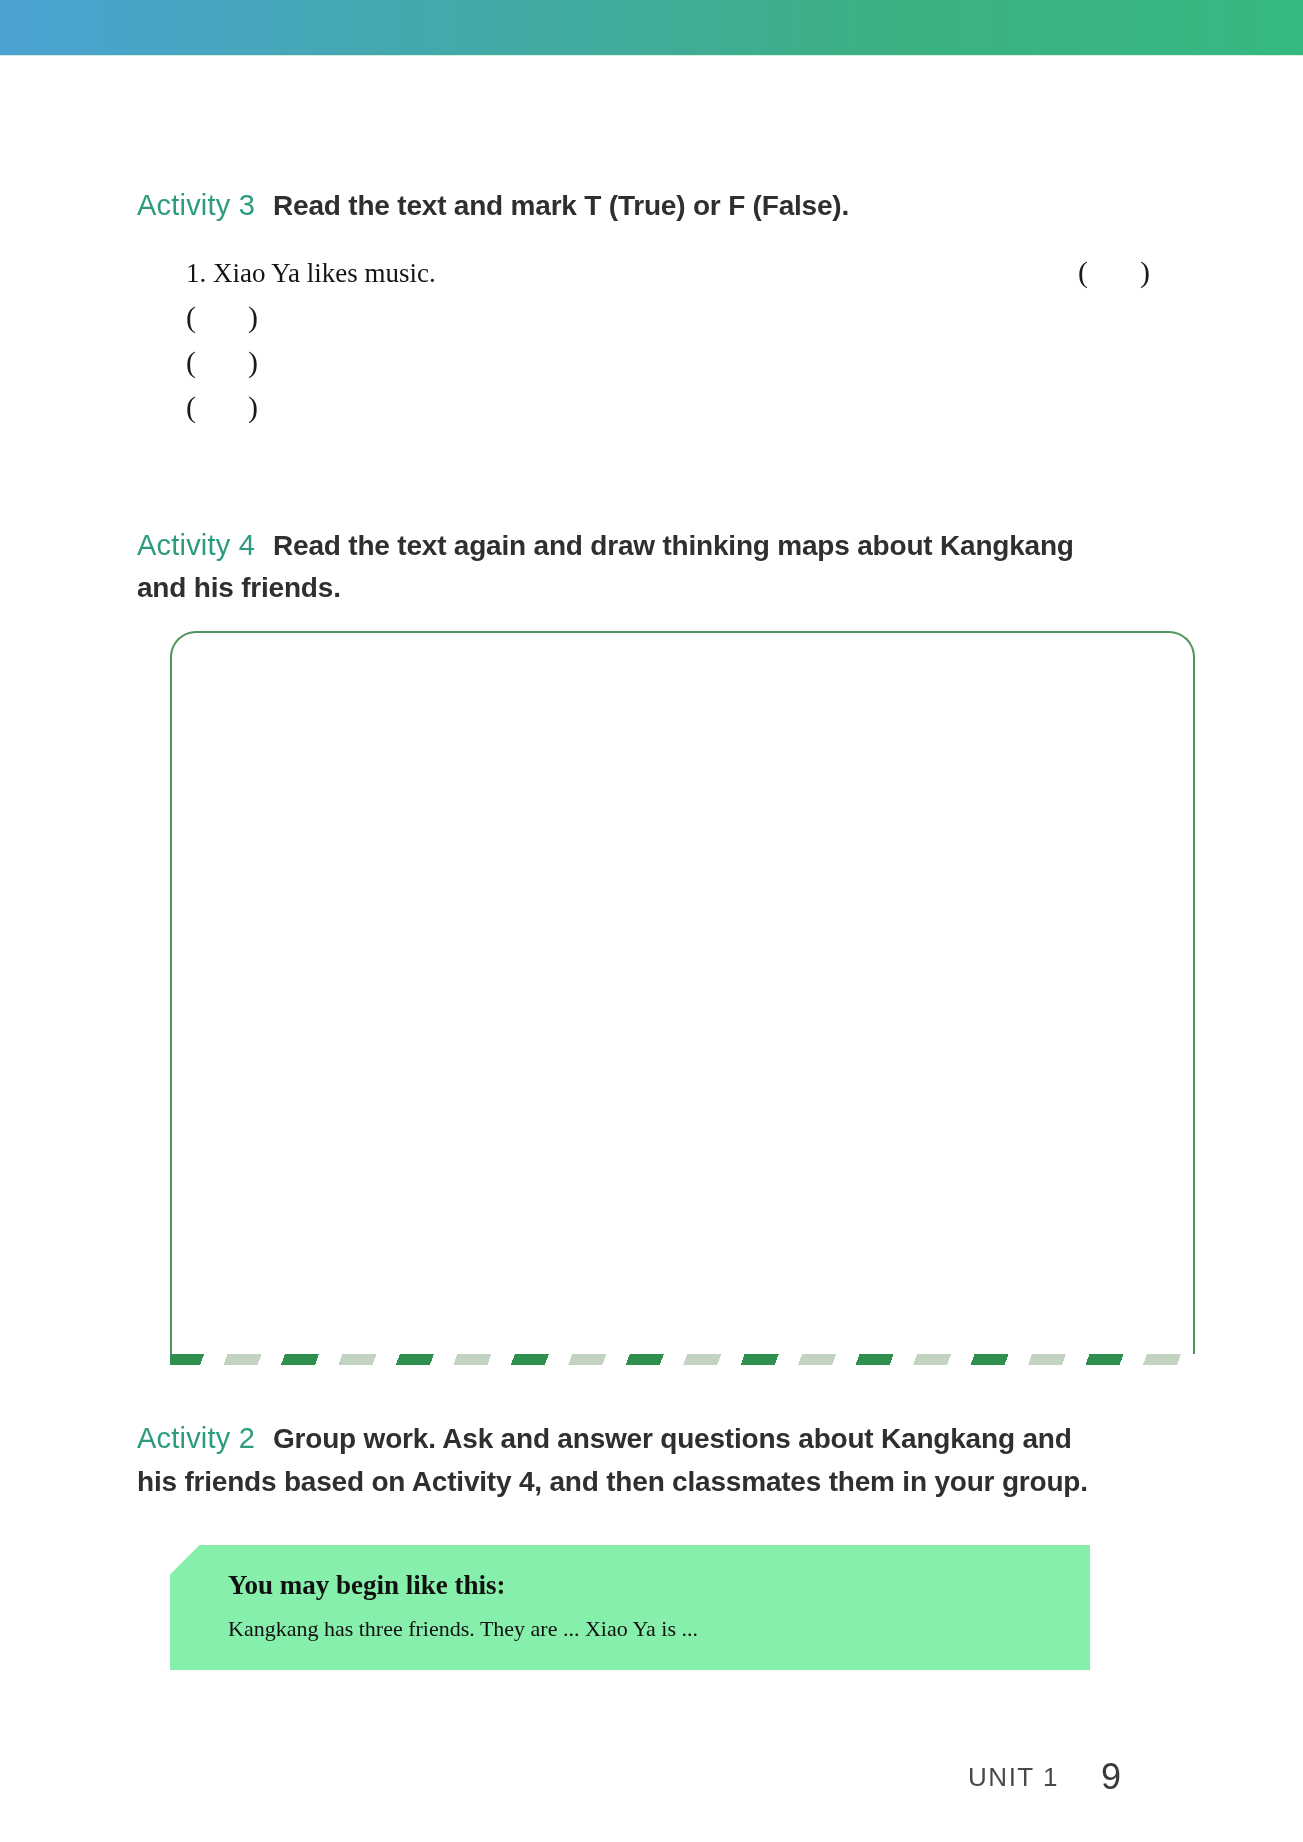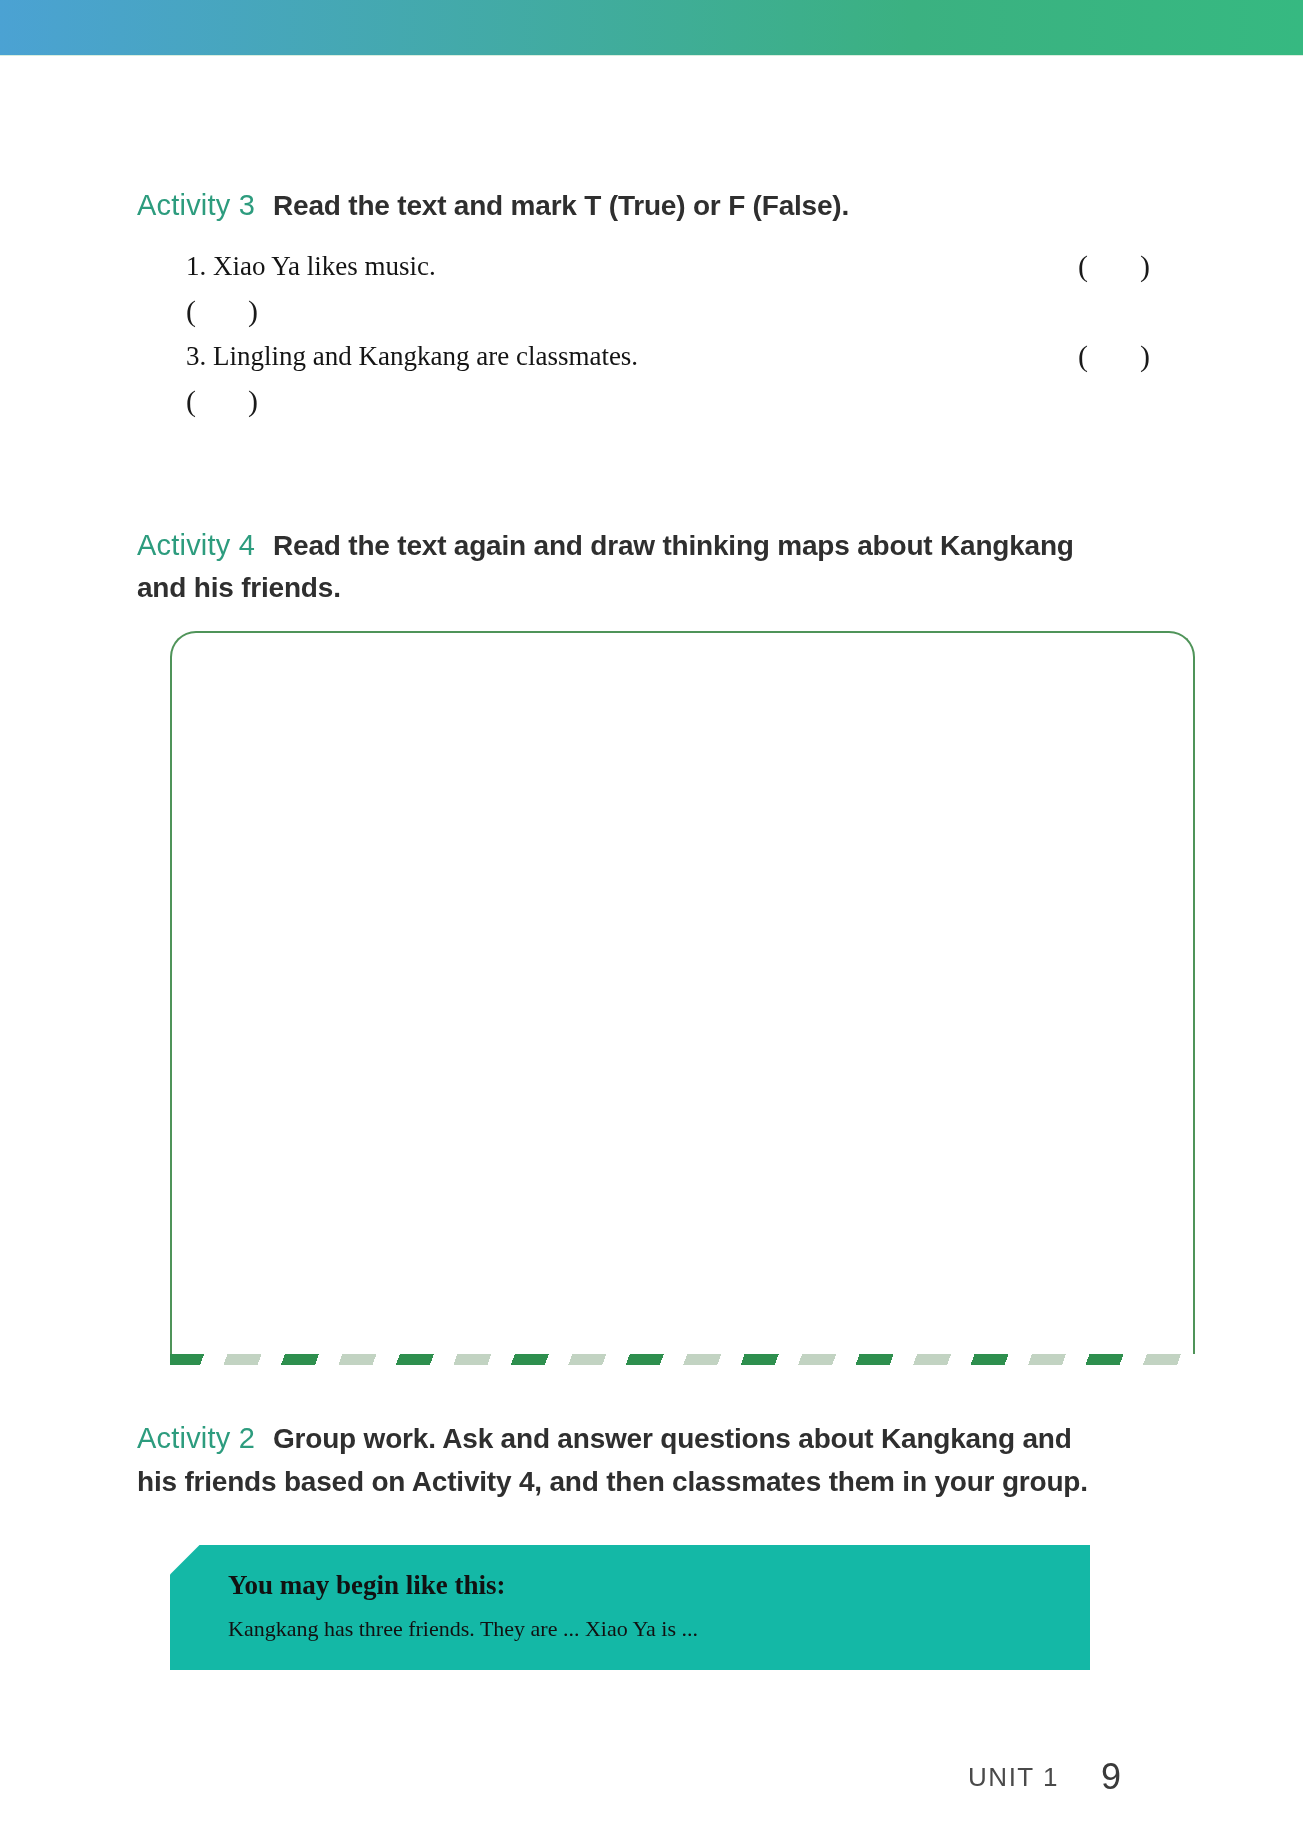--- a/index.html
+++ b/index.html
@@ -33,21 +33,21 @@
     font-size: 29px;
     letter-spacing: 0.2px;
     margin-right: 18px;
   }
 
   .sec-a3 { margin-top: 128px; }
 
   .tf-list { margin: 16px 0 0 49px; }
   .tf-row {
     display: flex;
-    align-items: center;
+    align-items: flex-end;
     height: 45px;
     font-family: "Liberation Serif", serif;
     font-size: 27px;
     color: #141414;
   }
   .tf-row .txt { flex: 1; }
   .answer {
     width: 72px;
     margin-right: 33px;
     display: flex;
@@ -78,21 +78,21 @@
       #c2d3c2 54px 86px,
       transparent 86px 108px);
   }
 
   .sec-a5 { margin-top: 52px; }
 
   .example-box {
     box-sizing: border-box;
     margin: 42px 0 0 33px;
     width: 920px;
-    background: #14b8a6;
+    background: #86efac;
     clip-path: polygon(30px 0, 100% 0, 100% 100%, 0 100%, 0 30px);
     padding: 20px 40px 24px 58px;
   }
   .ex-head {
     font-family: "Liberation Serif", serif;
     font-weight: 700;
     font-size: 27px;
     line-height: 1.5;
     color: #111111;
   }
@@ -142,21 +142,20 @@
             <span>)</span>
           </span>
       </div>
       <div class="tf-row">
         <span class="answer">
             <span>(</span>
             <span>)</span>
           </span>
       </div>
       <div class="tf-row">
-        <span class="txt">3. Lingling and Kangkang are classmates.</span>
         <span class="answer">
             <span>(</span>
             <span>)</span>
           </span>
       </div>
       <div class="tf-row">
         <span class="answer">
             <span>(</span>
             <span>)</span>
           </span>

